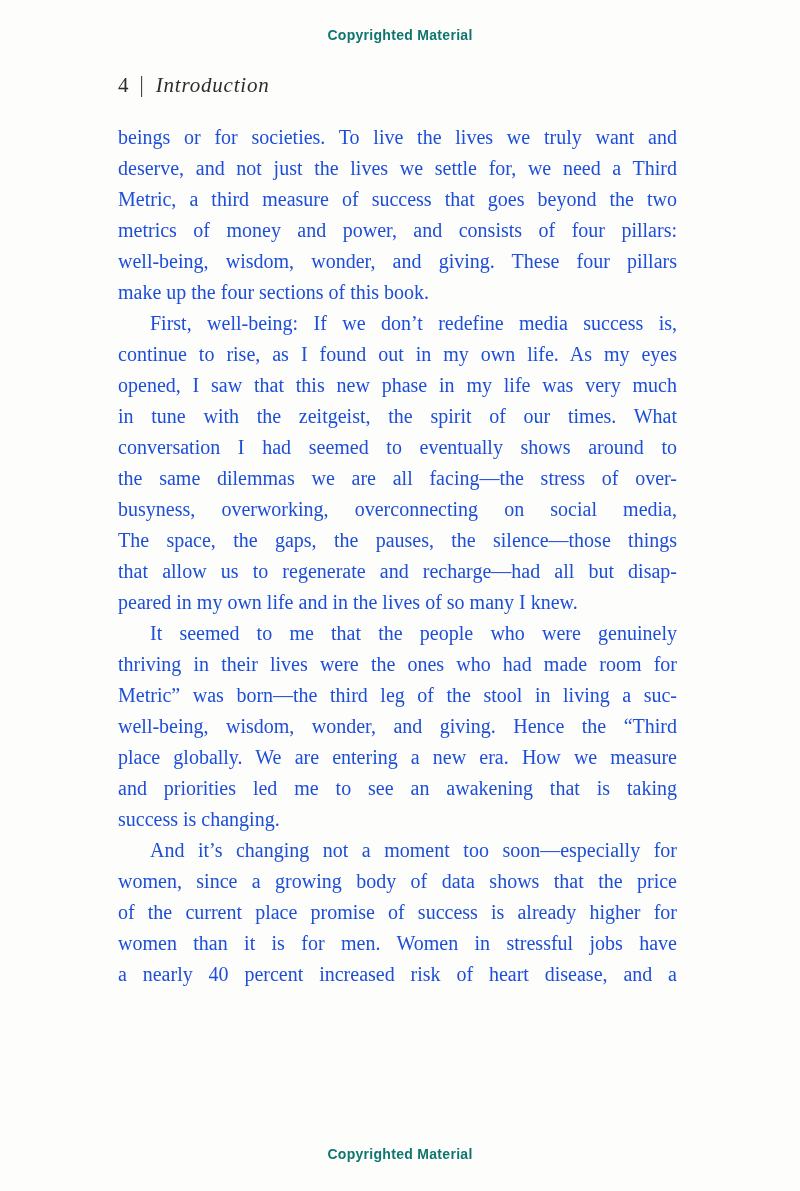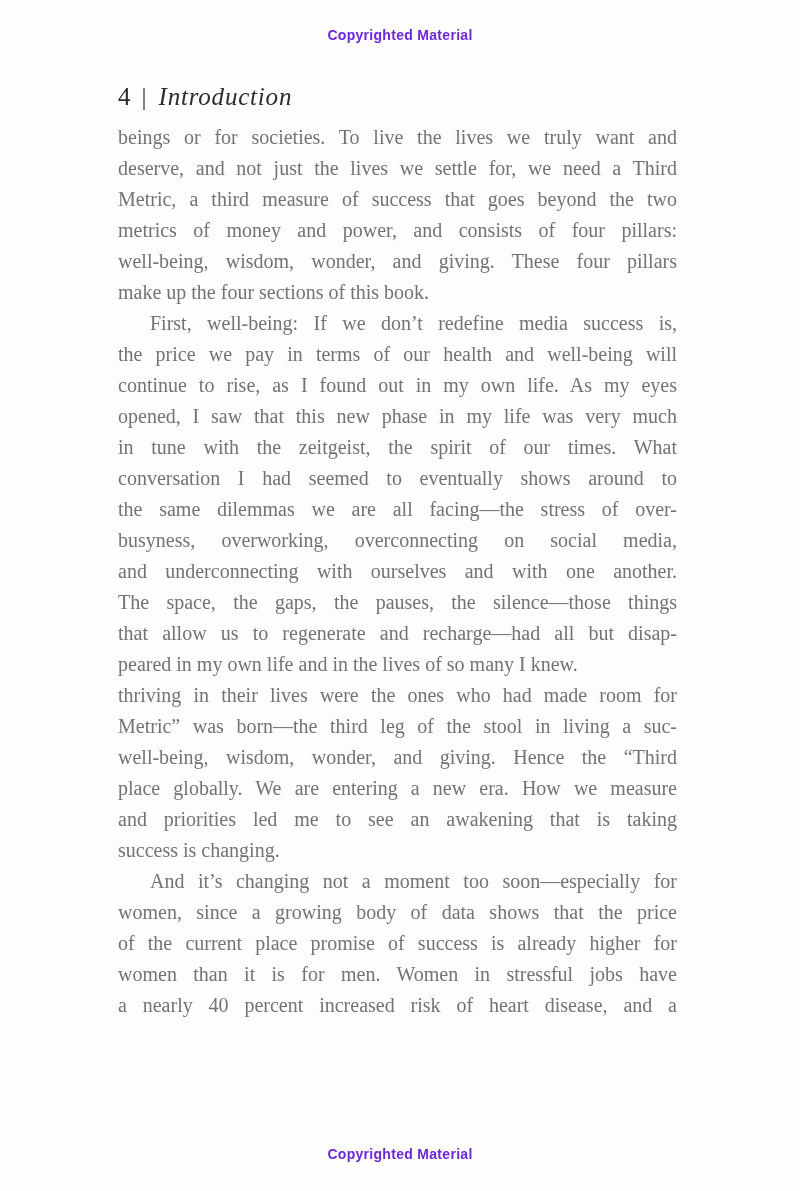--- a/index.html
+++ b/index.html
@@ -16,30 +16,30 @@
   }
   .watermark {
     position: absolute;
     left: 0;
     width: 100%;
     text-align: center;
     font-family: "Liberation Sans", sans-serif;
     font-weight: 700;
     font-size: 14px;
     letter-spacing: 0.3px;
-    color: #6d28d9;
+    color: #0f766e;
   }
   .watermark.top { top: 27px; }
   .watermark.bottom { top: 1146px; }
 
   .running-head {
     position: absolute;
     left: 118px;
-    top: 83px;
-    font-size: 25px;
+    top: 73px;
+    font-size: 21px;
     color: #2d2c2a;
     white-space: nowrap;
   }
   .running-head .page-num {
     font-style: normal;
   }
   .running-head .sep {
     display: inline-block;
     margin: 0 12px 0 11px;
     font-weight: 400;
@@ -51,21 +51,21 @@
     letter-spacing: 0.8px;
   }
 
   .text-block {
     position: absolute;
     left: 118px;
     top: 122px;
     width: 559px;
     font-size: 20px;
     line-height: 31px;
-    color: #737373;
+    color: #1d4ed8;
   }
   .para { margin: 0; padding: 0; }
   .line {
     text-align: justify;
     text-align-last: justify;
     -moz-text-align-last: justify;
   }
   .line.last {
     text-align-last: left;
     -moz-text-align-last: left;
@@ -87,33 +87,32 @@
     <div class="para">
       <div class="line">beings or for societies. To live the lives we truly want and</div>
       <div class="line">deserve, and not just the lives we settle for, we need a Third</div>
       <div class="line">Metric, a third measure of success that goes beyond the two</div>
       <div class="line">metrics of money and power, and consists of four pillars:</div>
       <div class="line">well-being, wisdom, wonder, and giving. These four pillars</div>
       <div class="line last">make up the four sections of this book.</div>
     </div>
     <div class="para">
       <div class="line indent">First, well-being: If we don’t redefine media success is,</div>
-      <div class="line">the price we pay in terms of our health and well-being will</div>
       <div class="line">continue to rise, as I found out in my own life. As my eyes</div>
       <div class="line">opened, I saw that this new phase in my life was very much</div>
       <div class="line">in tune with the zeitgeist, the spirit of our times. What</div>
       <div class="line">conversation I had seemed to eventually shows around to</div>
       <div class="line">the same dilemmas we are all facing—the stress of over-</div>
       <div class="line">busyness, overworking, overconnecting on social media,</div>
-      <div class="line">and underconnecting with ourselves and with one another.</div>
       <div class="line">The space, the gaps, the pauses, the silence—those things</div>
       <div class="line">that allow us to regenerate and recharge—had all but disap-</div>
       <div class="line last">peared in my own life and in the lives of so many I knew.</div>
     </div>
     <div class="para">
+      <div class="line indent">It seemed to me that the people who were genuinely</div>
       <div class="line">thriving in their lives were the ones who had made room for</div>
       <div class="line">Metric” was born—the third leg of the stool in living a suc-</div>
       <div class="line">well-being, wisdom, wonder, and giving. Hence the “Third</div>
       <div class="line">place globally. We are entering a new era. How we measure</div>
       <div class="line">and priorities led me to see an awakening that is taking</div>
       <div class="line last">success is changing.</div>
     </div>
     <div class="para">
       <div class="line indent">And it’s changing not a moment too soon—especially for</div>
       <div class="line">women, since a growing body of data shows that the price</div>

